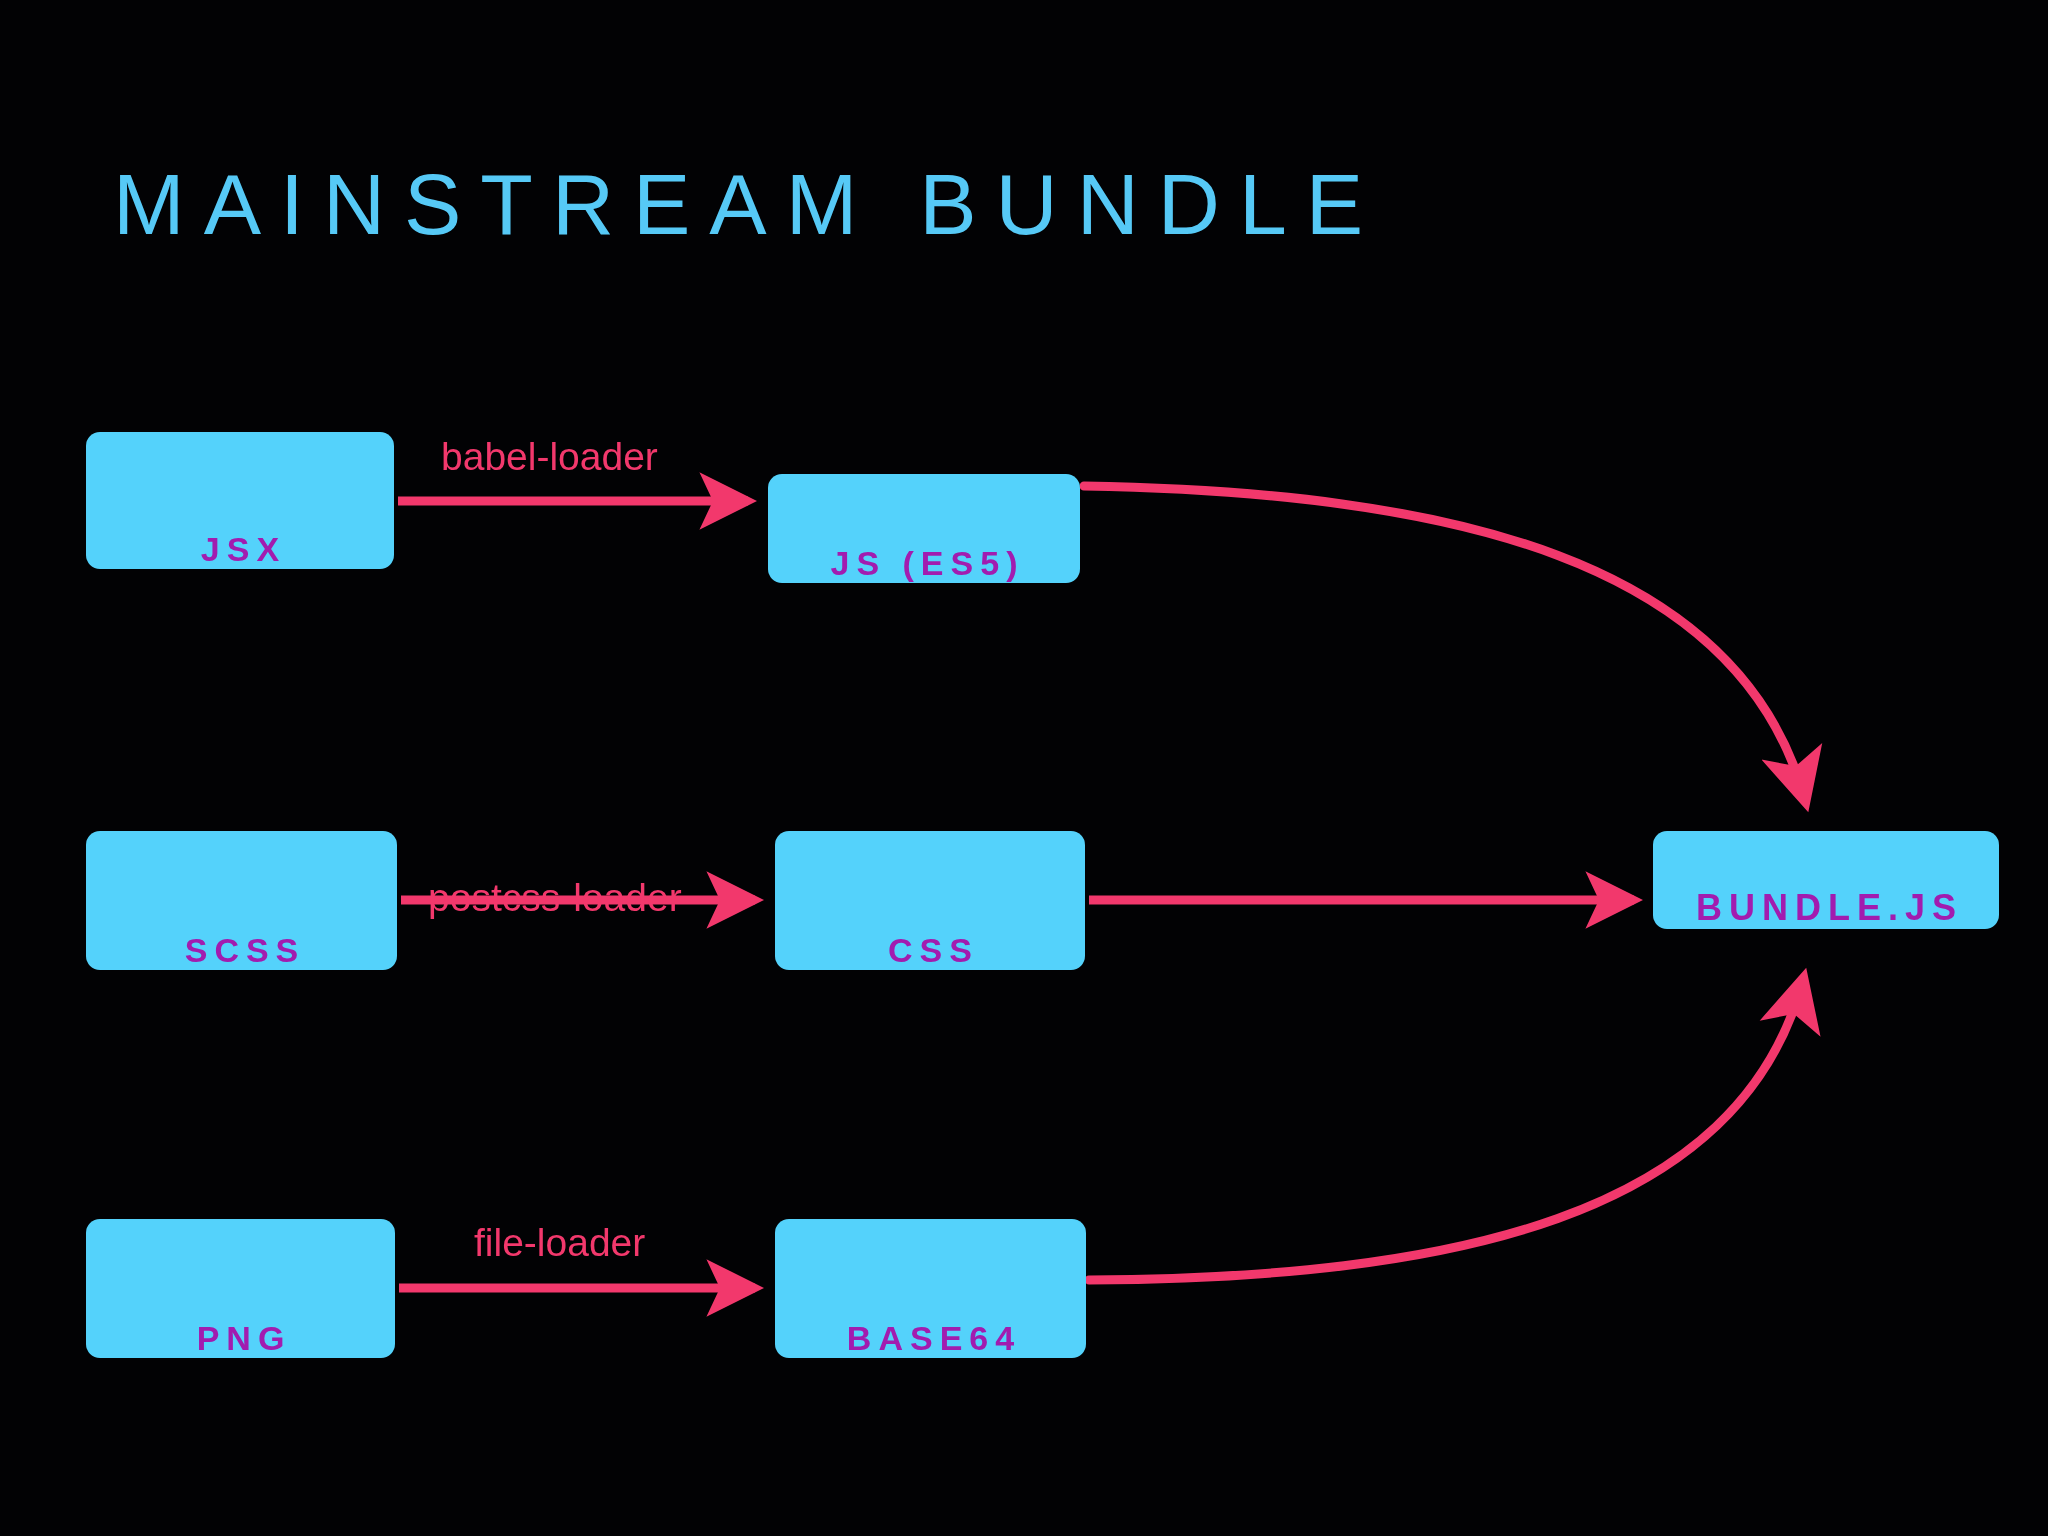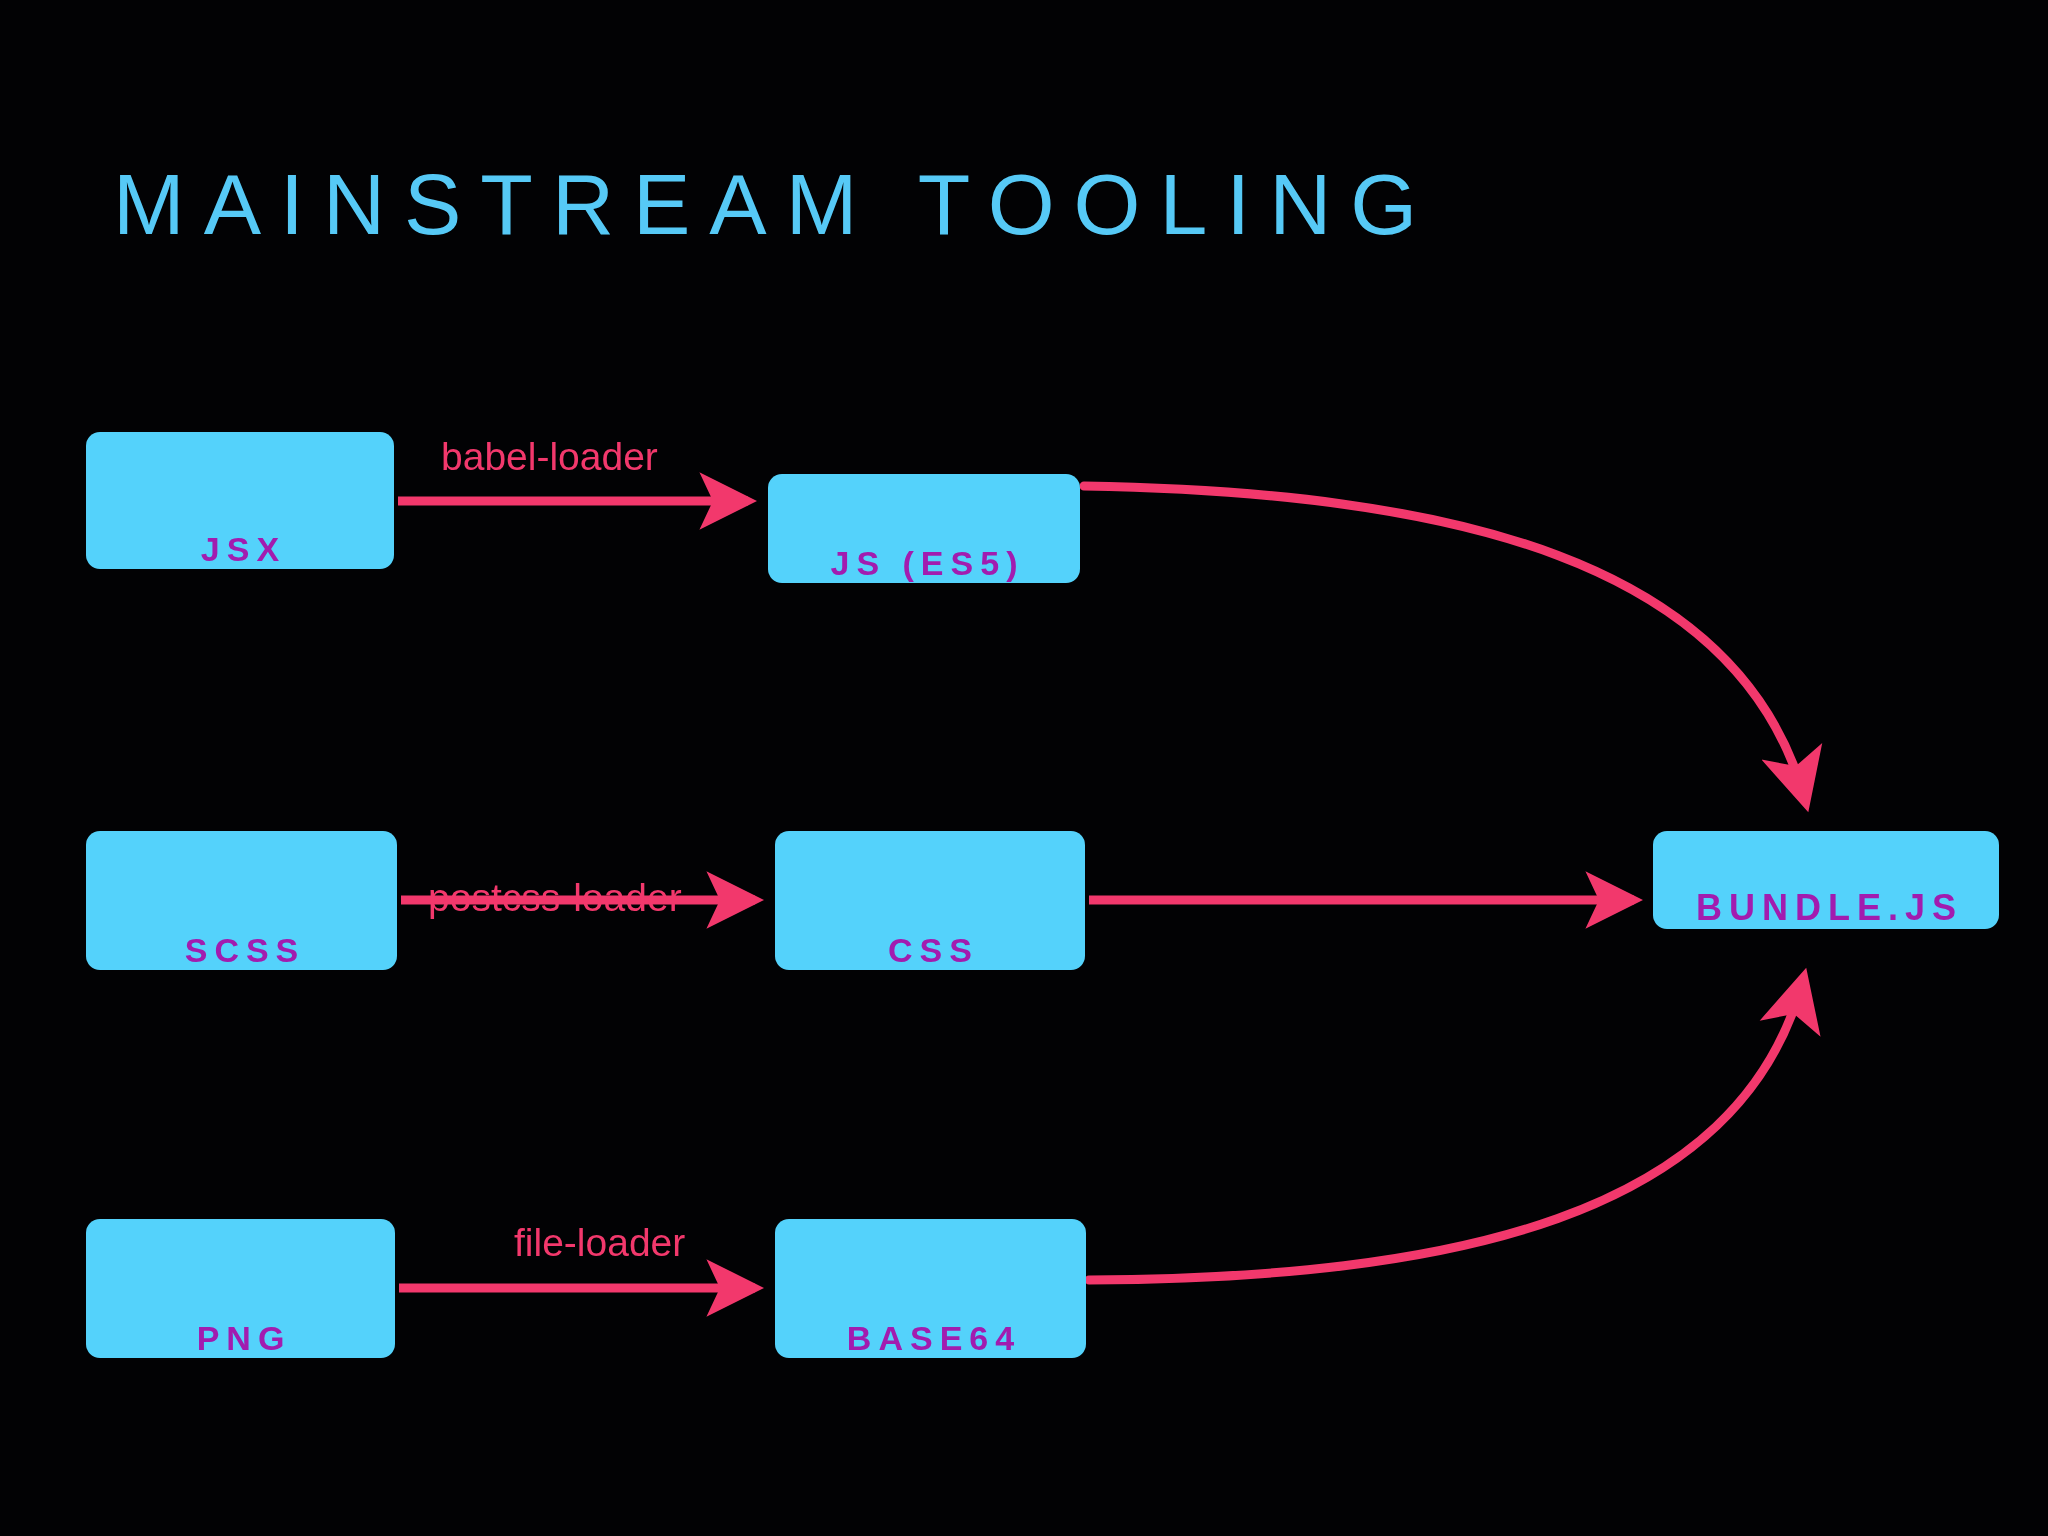--- a/index.html
+++ b/index.html
@@ -76,28 +76,28 @@
     font-family: "Liberation Sans", sans-serif;
     font-weight: 400;
     font-size: 39px;
     line-height: 1;
     letter-spacing: 0px;
     white-space: nowrap;
     z-index: 4;
   }
   .lbl-babel   { left: 441px; top: 437px; }
   .lbl-postcss { left: 428px; top: 836px; margin-top: 42px; }
-  .lbl-file    { left: 474px; top: 1223px; margin-left: 40px; }
+  .lbl-file    { left: 474px; top: 1223px; }
 </style>
 </head>
 <body>
 
 <div id="slide">
 
-  <h1 id="title">MAINSTREAM TOOLING</h1>
+  <h1 id="title">MAINSTREAM BUNDLE</h1>
 
   <svg id="edges" viewBox="0 0 2048 1536" width="2048" height="1536" xmlns="http://www.w3.org/2000/svg">
     <defs>
       <marker id="ah" markerWidth="7" markerHeight="7" refX="5.4" refY="3.5" orient="auto" markerUnits="strokeWidth">
         <path d="M0,0.3 L6.4,3.5 L0,6.7 L1.5,3.5 Z" fill="#f2386c"></path>
       </marker>
       <marker id="ah2" markerWidth="8" markerHeight="8" refX="5.6" refY="4" orient="auto" markerUnits="strokeWidth">
         <path d="M0,0.5 L7,4 L0,7.5 L1.7,4 Z" fill="#f2386c"></path>
       </marker>
     </defs>

